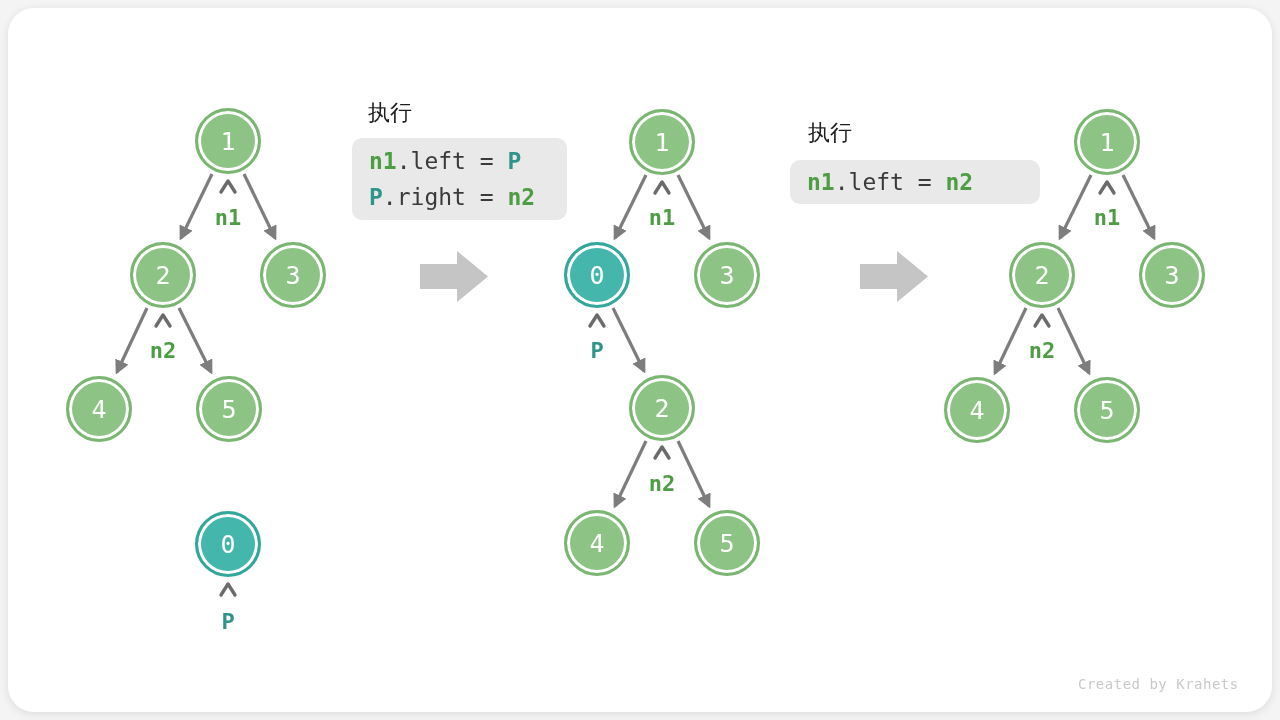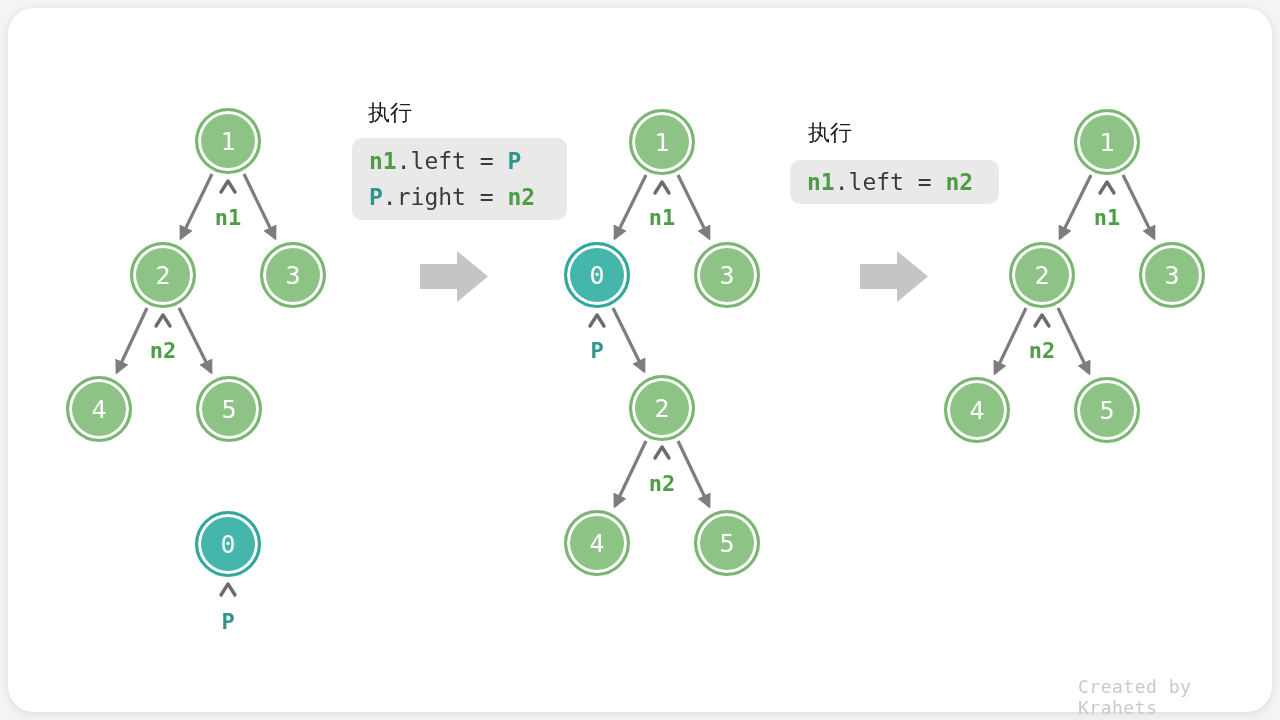--- a/index.html
+++ b/index.html
@@ -45,21 +45,21 @@
     display:flex;flex-direction:column;justify-content:center;
     padding-left:17px;
   }
   .code-line{height:36px;line-height:36px;font-size:23px;white-space:pre;}
   .tok{white-space:pre;}
   .tok.green{color:var(--label-green,#4e9d45);font-weight:bold;}
   .tok.teal{color:var(--label-teal,#2f948a);font-weight:bold;}
   .tok.plain{color:var(--code-plain,#3a3a3a);}
   .watermark{
     position:absolute;left:1078px;top:676px;
-    font-size:18px;letter-spacing:0.5px;
+    font-size:14px;letter-spacing:0.5px;
     color:var(--watermark-color,#c9c9c9);
   }
 </style>
 </head>
 <body>
 
 <div class="card"></div>
 
 <svg class="overlay">
   <defs>
@@ -159,17 +159,17 @@
 <div class="ptr green" style="left:1107px;top:217px">n1</div>
 <div class="ptr green" style="left:1042px;top:350px">n2</div>
 
 <div class="exec-title" style="left:368px;top:98px">执行</div>
 <div class="code-box" style="left:352px;top:138px;width:215px;height:82px">
   <div class="code-line"><span class="tok green">n1</span><span class="tok plain">.left = </span><span class="tok teal">P</span></div>
   <div class="code-line"><span class="tok teal">P</span><span class="tok plain">.right = </span><span class="tok green">n2</span></div>
 </div>
 
 <div class="exec-title" style="left:808px;top:118px">执行</div>
-<div class="code-box" style="left:790px;top:160px;width:209px;height:44px">
+<div class="code-box" style="left:790px;top:160px;width:250px;height:44px">
   <div class="code-line"><span class="tok green">n1</span><span class="tok plain">.left = </span><span class="tok green">n2</span></div>
 </div>
 
 <div class="watermark">Created by Krahets</div>
 
 </body></html>

